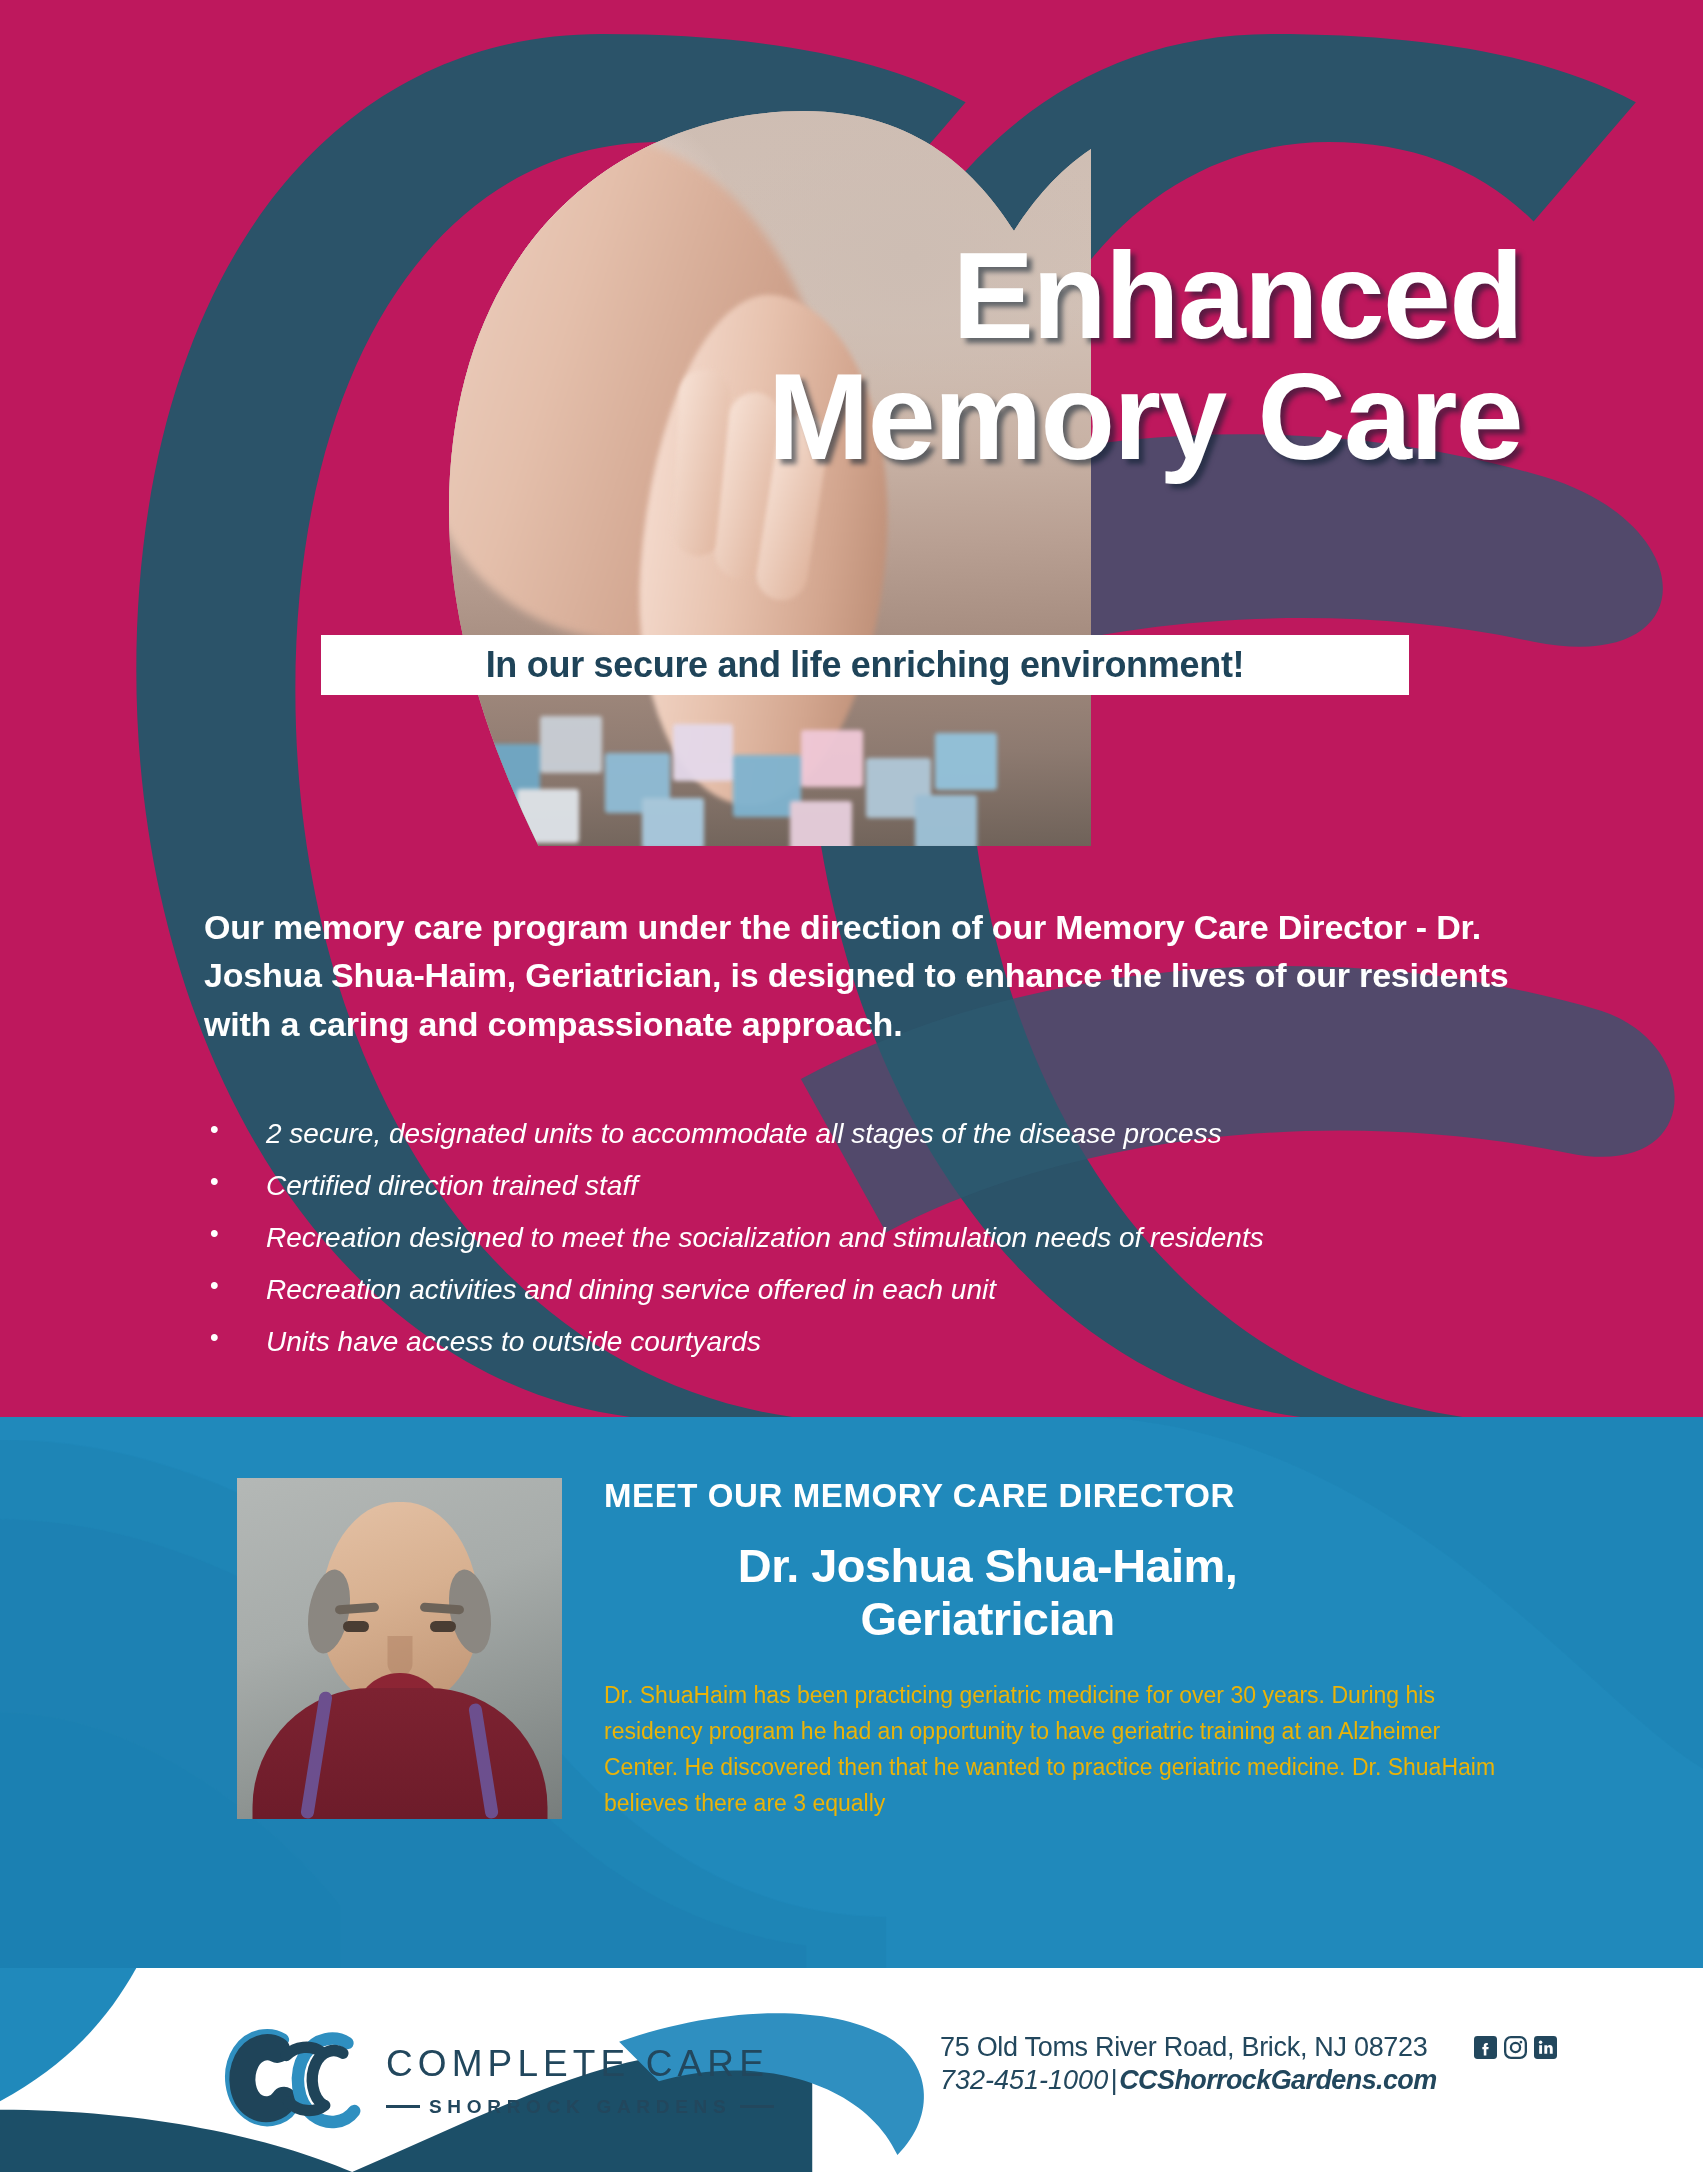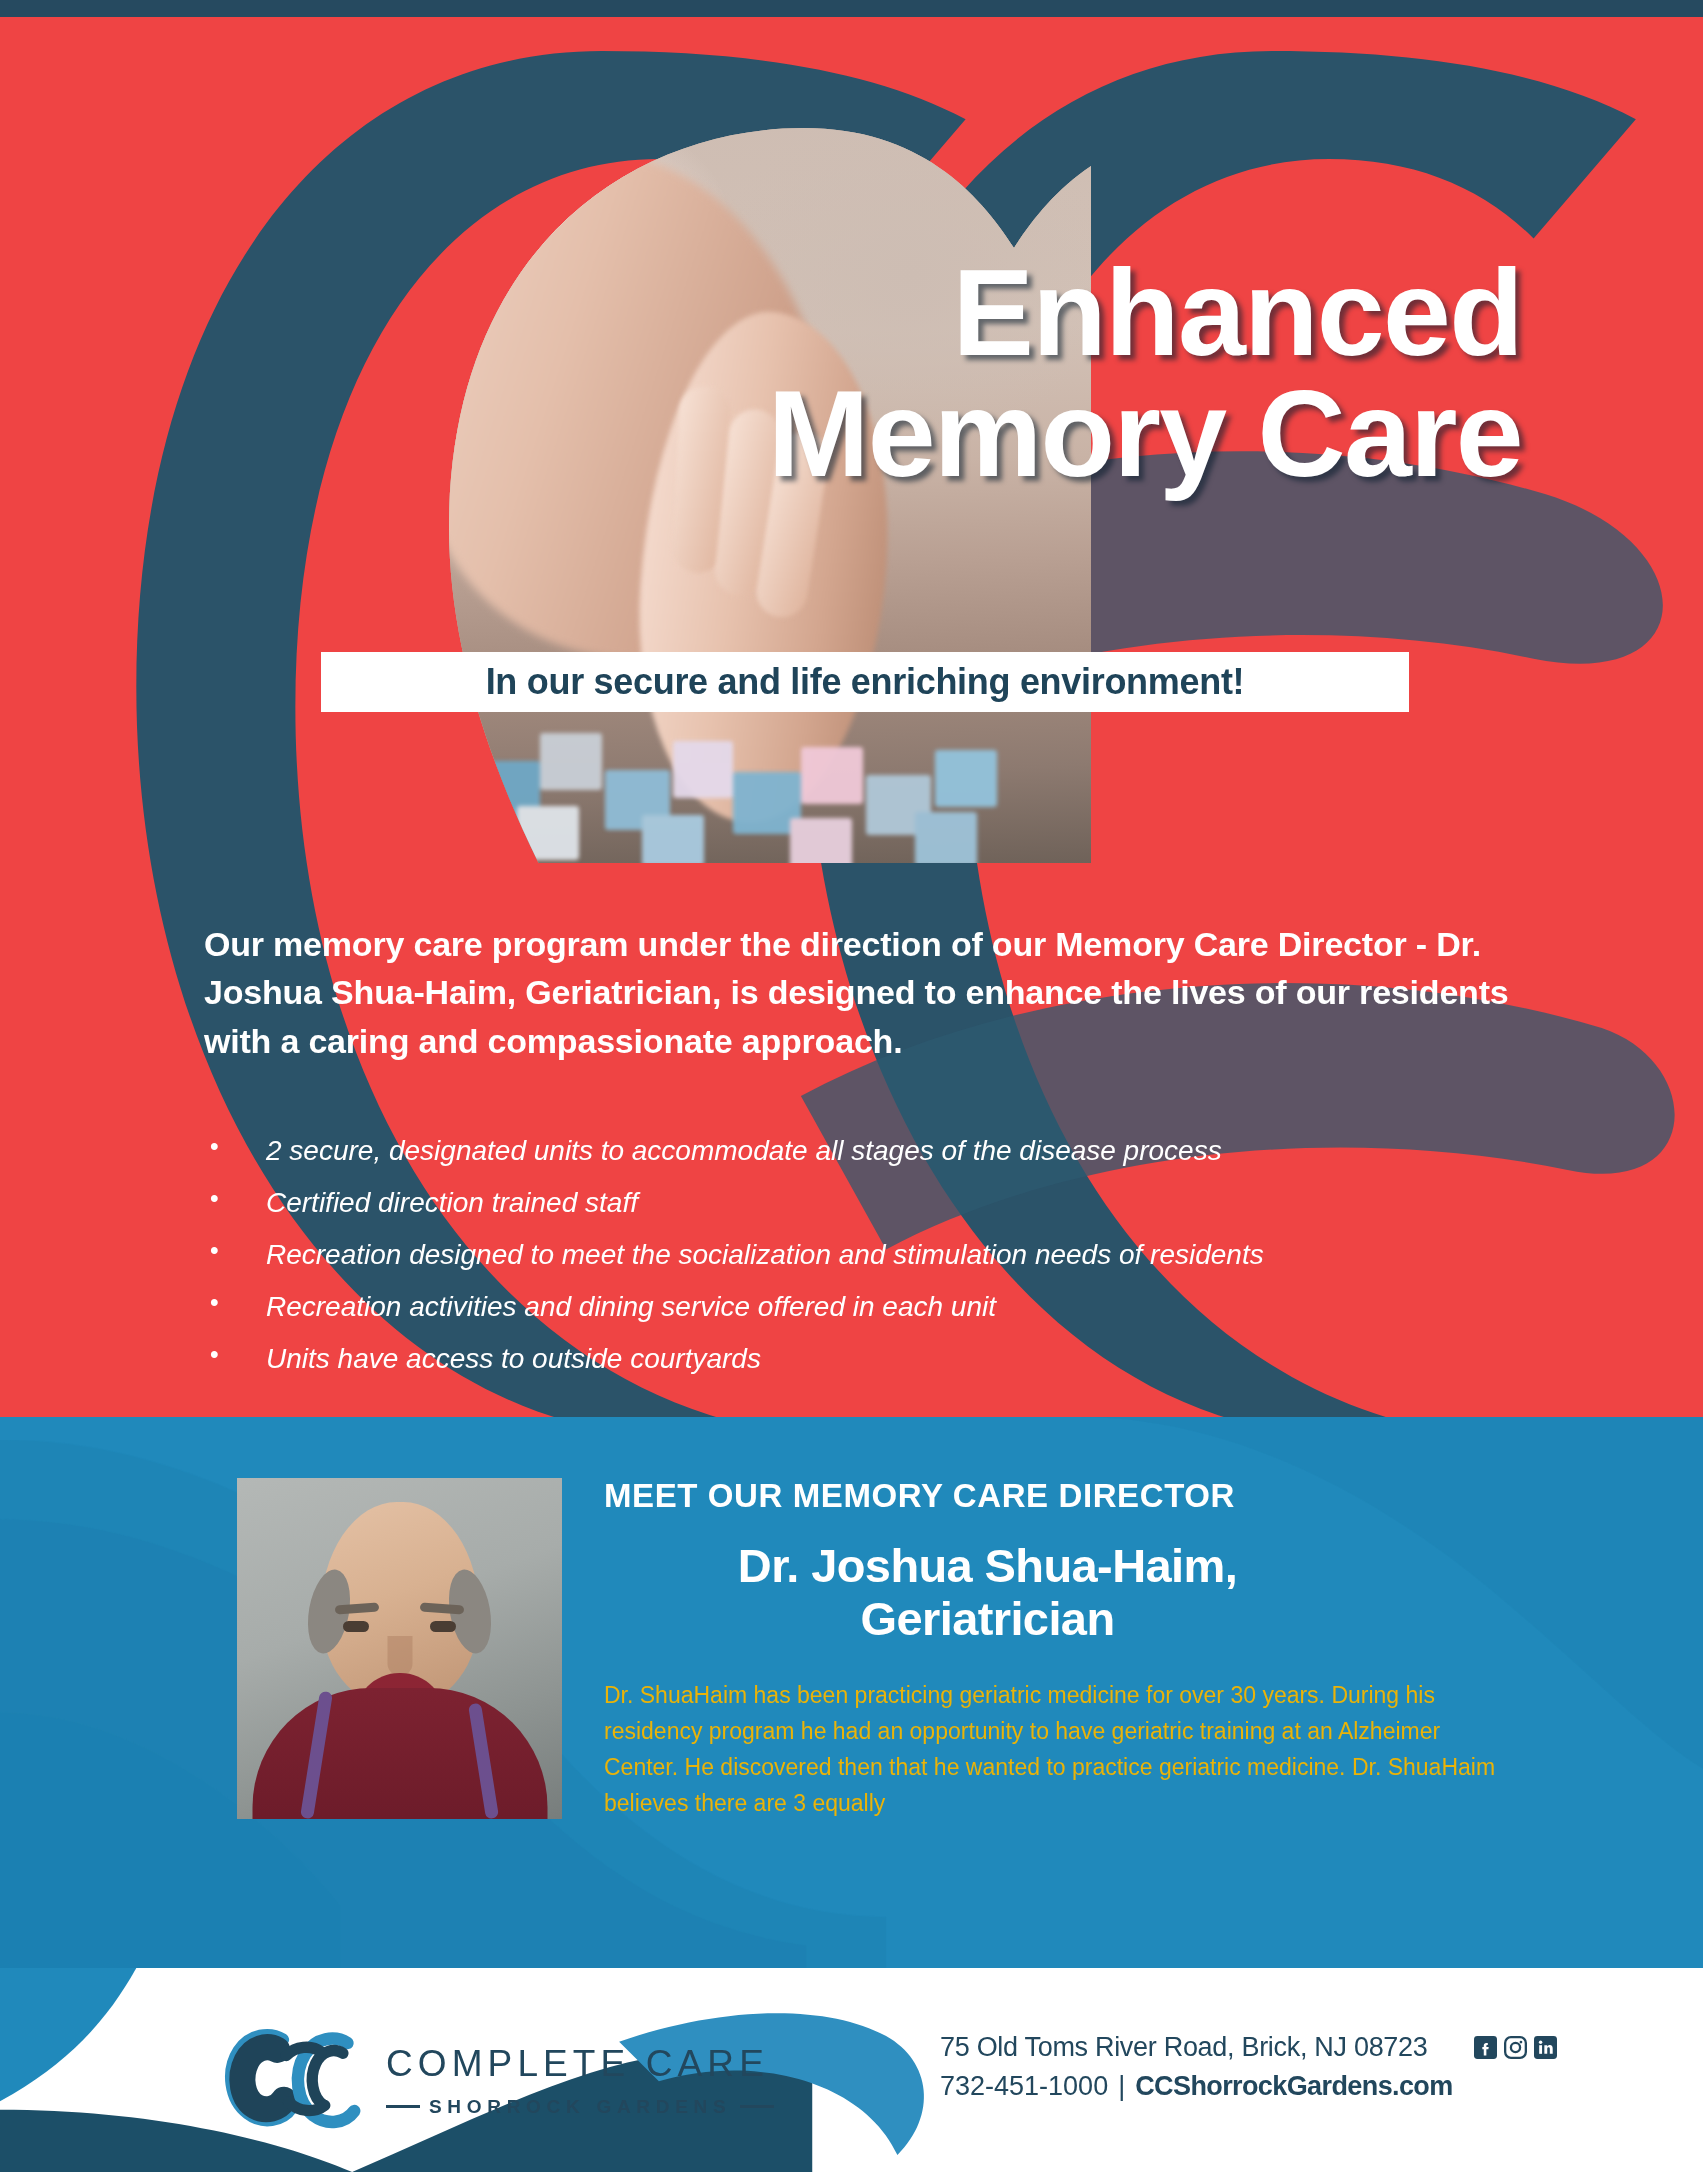--- a/index.html
+++ b/index.html
@@ -18,23 +18,22 @@
     overflow: hidden;
     background: #264a60;
   }
 
   
   .hero {
     position: absolute;
     left: 0; top: 0;
     width: 1704px;
     height: 1759px;
-    background: #ef4444;
+    background: #be185d;
     overflow: hidden;
-    margin-top: 17px;
   }
 
   
   .cc-watermark {
     position: absolute;
     left: 0; top: 0;
     width: 1704px; height: 1417px;
     pointer-events: none;
   }
 
@@ -347,26 +346,27 @@
     display: flex;
     align-items: center;
     font-size: 27px;
     letter-spacing: -0.3px;
     font-weight: 400;
     gap: 32px;
   }
   .social { display: flex; gap: 6.8px; margin-left: 14.8px; }
   .social svg { display: block; }
   .contact-line2 {
-    margin-top: 8px;
+    margin-top: 2px;
     font-size: 27px;
     display: flex;
     align-items: center;
-    gap: 10px;
+    gap: 2px;
     font-weight: 400;
+    font-style: italic;
   }
   .contact-line2 .sep { color: #22475d; }
   .contact-line2 .site { font-weight: bold; letter-spacing: -0.6px; }
 </style>
 </head>
 <body>
 
 <div id="flyer">
 
   <div class="hero">

